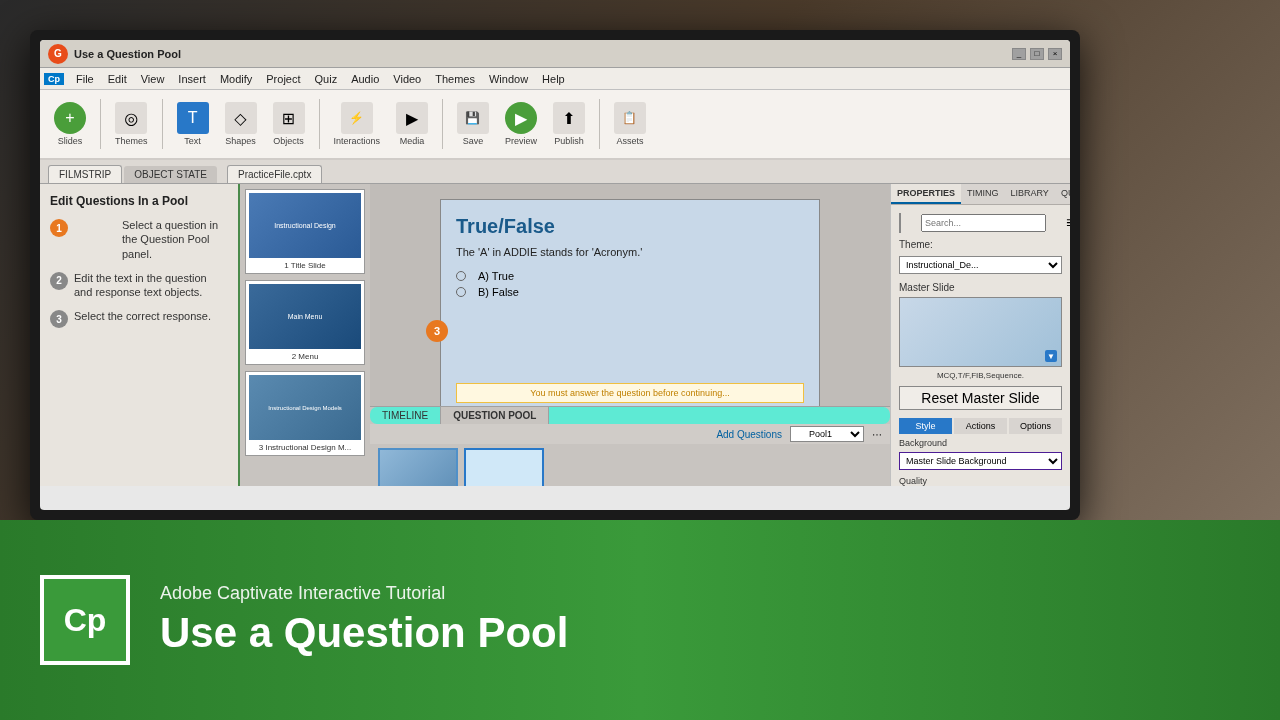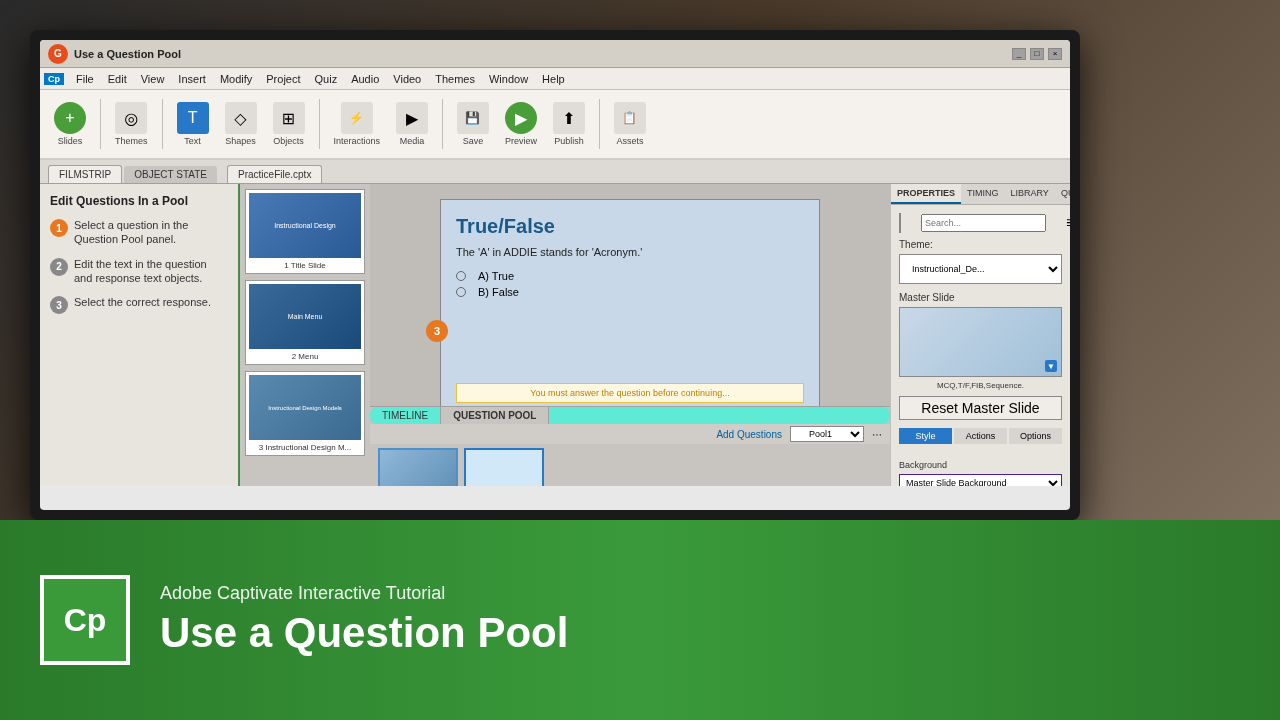--- a/index.html
+++ b/index.html
@@ -211,20 +211,21 @@
 
     .step-text {
       font-size: 11px;
       color: #333;
       line-height: 1.3;
     }
 
     .step-text.highlight {
       color: #333;
       font-weight: normal;
+      margin-left: 48px;
     }
 
     
     .filmstrip-panel {
       width: 130px;
       background: #c8c4c0;
       overflow-y: auto;
       flex-shrink: 0;
       padding: 5px;
     }
@@ -447,21 +448,21 @@
 
     .right-section-label {
       font-size: 10px;
       color: #333;
       margin-bottom: 4px;
     }
 
     .theme-select {
       width: 100%;
       font-size: 9px;
-      padding: 8px;
+      padding: 2px;
       background: white;
       border: 1px solid #888;
       margin-bottom: 8px;
     }
 
     .master-slide-preview {
       width: 100%;
       height: 70px;
       background: linear-gradient(135deg, #e0dcd8 0%, #c0bcb8 100%);
       border: 1px solid #888;
@@ -482,21 +483,21 @@
       background: #f0ede8;
       border: 1px solid #888;
       padding: 3px;
       cursor: pointer;
       margin-bottom: 8px;
     }
 
     .style-tabs {
       display: flex;
       gap: 2px;
-      margin-bottom: 16px;
+      margin-bottom: 4px;
     }
 
     .style-tab {
       font-size: 9px;
       padding: 3px 6px;
       background: #d8d4d0;
       cursor: pointer;
       flex: 1;
       text-align: center;
     }

